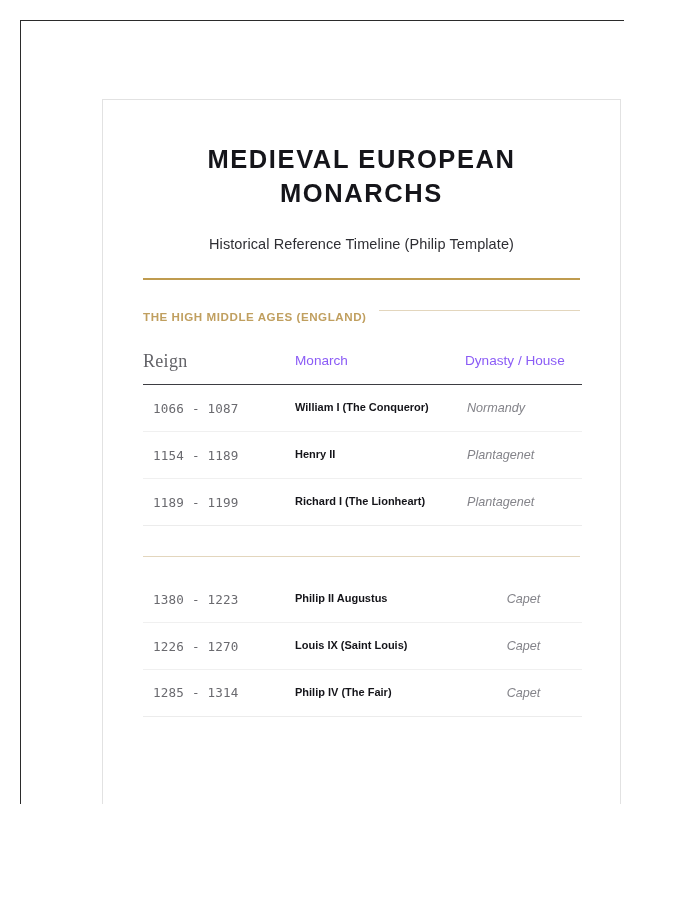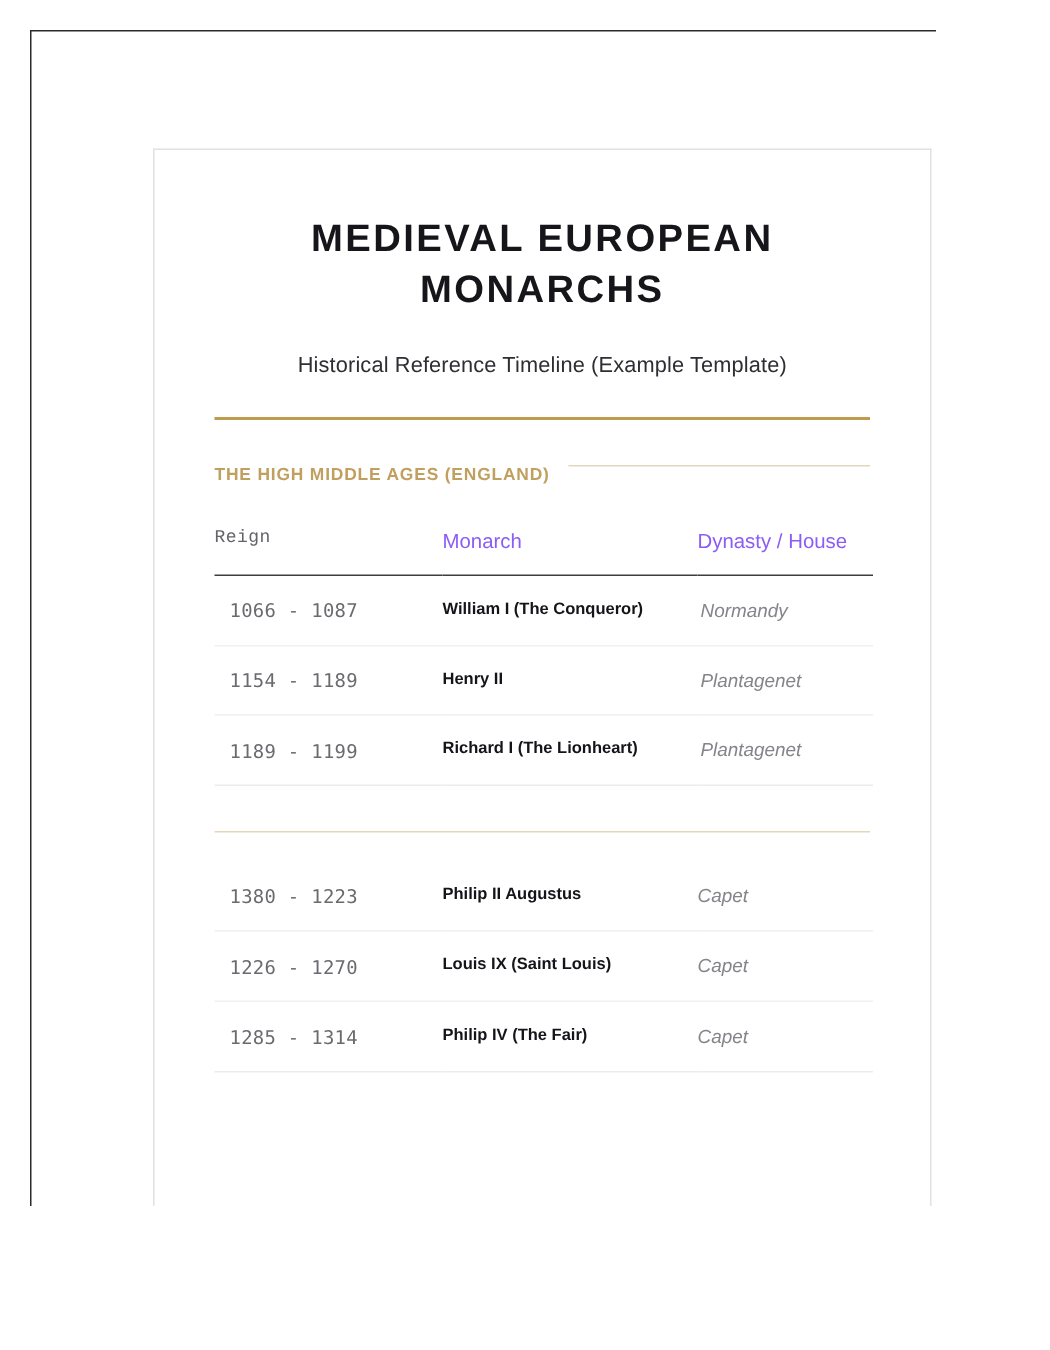--- a/index.html
+++ b/index.html
@@ -114,22 +114,22 @@
   .reign-table col.c-dynasty { width: 117px; }
 
   .reign-table thead th {
     text-align: left;
     padding: 9px 0 12px 0;
     border-bottom: 1px solid #3d3d42;
     vertical-align: top;
     font-weight: normal;
   }
   th.h-reign {
-    font-family: Liberation Mono, monospace;
-    font-size: 12px;
+    font-family: Liberation Serif, serif;
+    font-size: 18px;
     color: #636368;
     letter-spacing: 0.3px;
   }
   th.h-monarch, th.h-dynasty {
     font-family: "Liberation Sans", sans-serif;
     font-size: 13.6px;
     color: #8b5cf6;
     line-height: 1.42;
   }
 
@@ -152,42 +152,42 @@
     font-size: 11px;
     font-weight: bold;
     color: #141419;
     line-height: 1.45;
     padding-right: 20px;
   }
   td.d-dynasty {
     font-size: 12.6px;
     font-style: italic;
     color: #84848a;
-    text-align: left;
+    text-align: center;
     padding-right: 4px;
   }
   
   .section-england td.d-dynasty {
     text-align: left;
     padding-left: 2px;
   }
   .section-england td.d-reign { padding-left: 10px; }
   .section-france  td.d-reign { padding-left: 10px; }
   .section-france  td.d-monarch { padding-left: 0; }
 </style>
 </head>
 <body>
 
 <div class="viewport">
   <div class="page-frame">
     <div class="doc-card">
 
       <div class="doc-header">
         <h1 class="doc-title">MEDIEVAL EUROPEAN MONARCHS</h1>
-        <p class="doc-subtitle">Historical Reference Timeline (Example Template)</p>
+        <p class="doc-subtitle">Historical Reference Timeline (Philip Template)</p>
         <div class="gold-rule"></div>
       </div>
 
       <div class="section section-england">
         <div class="section-head">
           <span class="section-title">THE HIGH MIDDLE AGES (ENGLAND)</span>
           <span class="section-line"></span>
         </div>
 
         <table class="reign-table">

